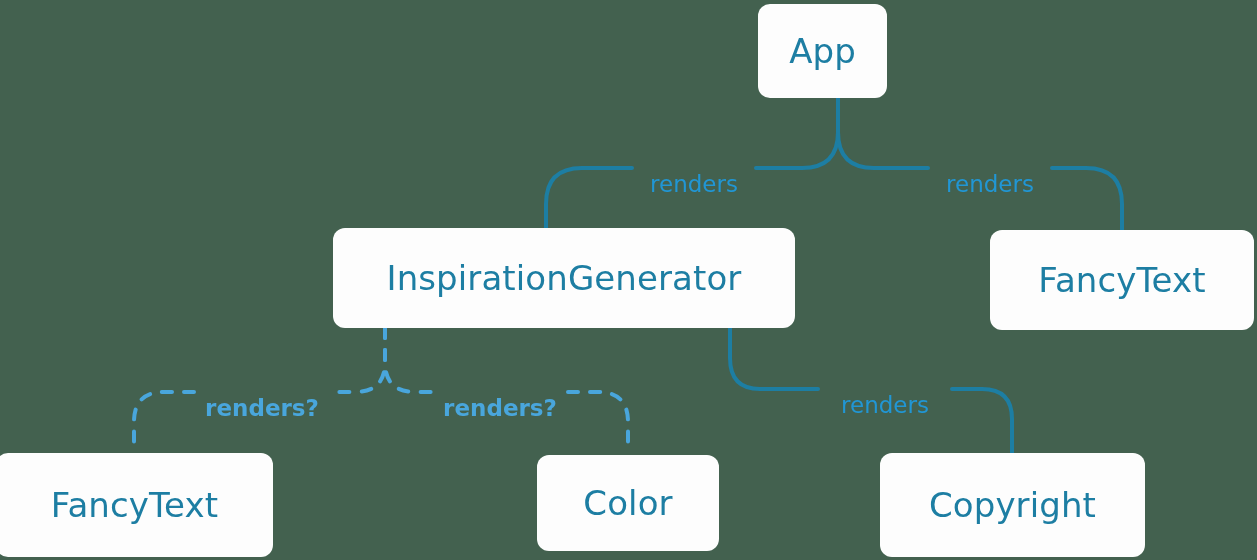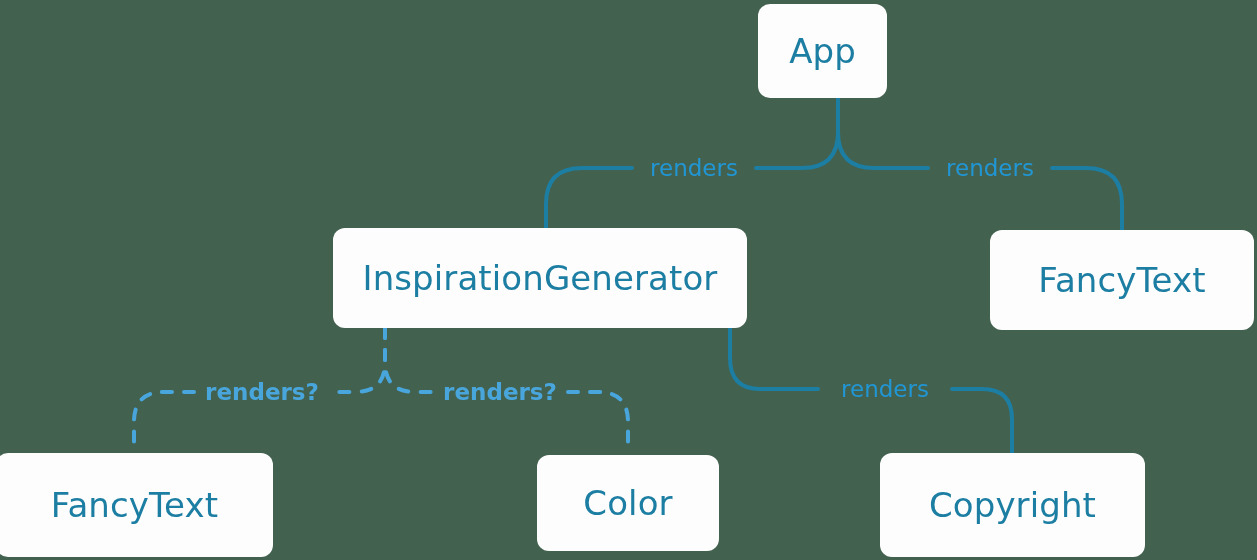--- a/index.html
+++ b/index.html
@@ -37,20 +37,21 @@
     letter-spacing: 0.1px;
     box-sizing: border-box;
     white-space: nowrap;
   }
   .edge-label {
     position: absolute;
     color: #2196d4;
     font-size: 23px;
     white-space: nowrap;
     transform: translate(-50%, -50%);
+    margin-top: 16px;
   }
   .edge-label.dashed-label {
     color: #49a6dc;
     font-weight: bold;
   }
 </style>
 </head>
 <body>
 
 <div id="stage">
@@ -65,21 +66,21 @@
 
     <path d="M 385 328 L 385 362 Q 385 392 415 392 L 432 392 M 568 392 L 598 392 Q 628 392 628 422 L 628 453" fill="none" stroke="#49a6dc" stroke-width="4" stroke-linecap="round" stroke-dasharray="10 12"></path>
 
     <path d="M 730 328 L 730 358 Q 730 389 760 389 L 818 389 M 952 389 L 982 389 Q 1012 389 1012 419 L 1012 453" fill="none" stroke="#1d7ea3" stroke-width="4" stroke-linecap="round"></path>
   </svg>
 
   <div class="node" style="left:758px; top:4px; width:129px; height:94px;">
     <span>App</span>
   </div>
 
-  <div class="node" style="left:333px; top:228px; width:414px; height:100px;">
+  <div class="node" style="left:333px; top:228px; width:462px; height:100px;">
     <span>InspirationGenerator</span>
   </div>
 
   <div class="node" style="left:990px; top:230px; width:264px; height:100px;">
     <span>FancyText</span>
   </div>
 
   <div class="node" style="left:-4px; top:453px; width:277px; height:104px;">
     <span>FancyText</span>
   </div>

